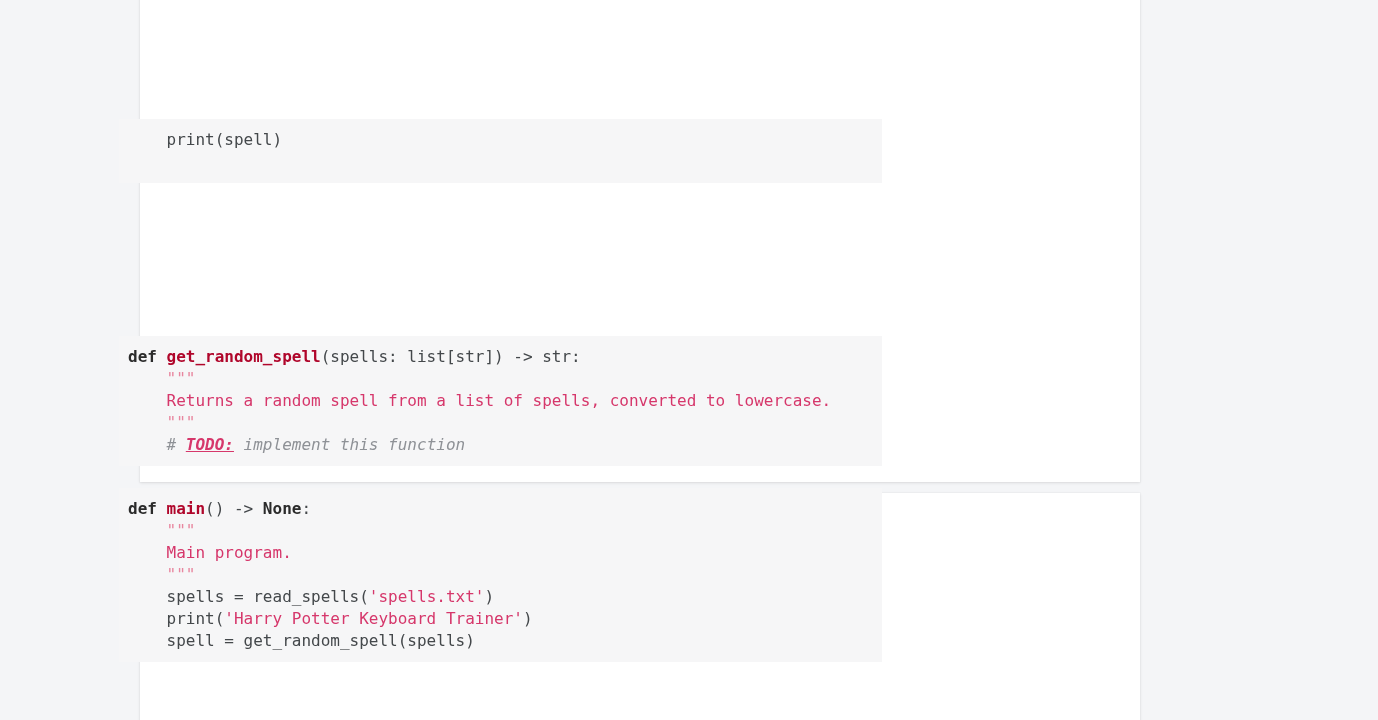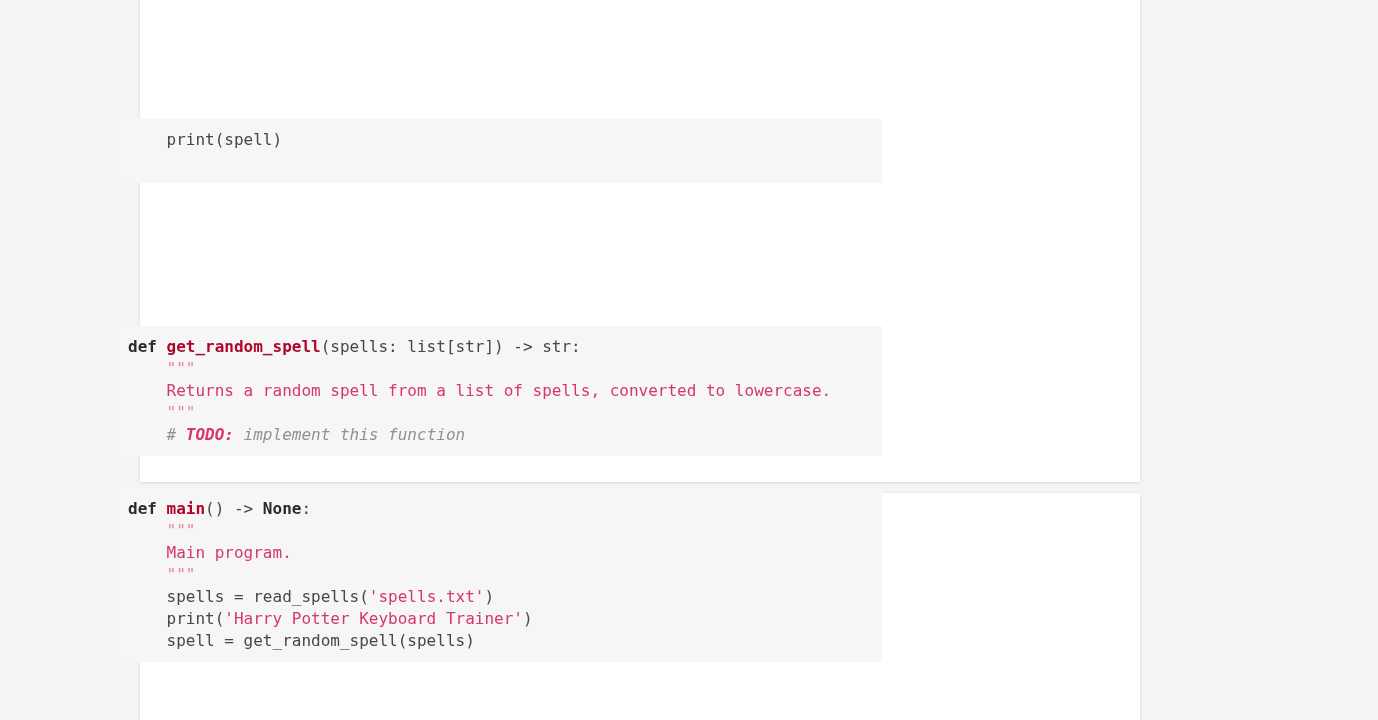--- a/index.html
+++ b/index.html
@@ -58,24 +58,24 @@
 
   
   .tok-kw       { color: #2b2b2b; font-weight: bold; }
   .tok-fname    { color: #b0062b; font-weight: bold; }
   .tok-builtin  { color: #2b2b2b; font-weight: bold; }
   .tok-plain    { color: #44484b; }
   .tok-str      { color: #d6376b; }
   .tok-doc      { color: #d6376b; }
   .tok-quote    { color: #e8869f; }
   .tok-comment  { color: #8e9196; font-style: italic; }
-  .tok-todo     { color: #d6376b; font-style: italic; font-weight: bold; }
+  .tok-todo     { color: #d6376b; font-style: italic; font-weight: bold; text-decoration: underline; }
 
   
-  #block-1 { top: 326px; }   
+  #block-1 { top: 336px; }   
   #block-2 { top: 488px; }   
   #block-3 { top: 119px; }   
 </style>
 </head>
 <body>
 
 <div id="viewport">
 
   <div class="page" id="page-1"></div>
   <div class="page" id="page-2"></div>

